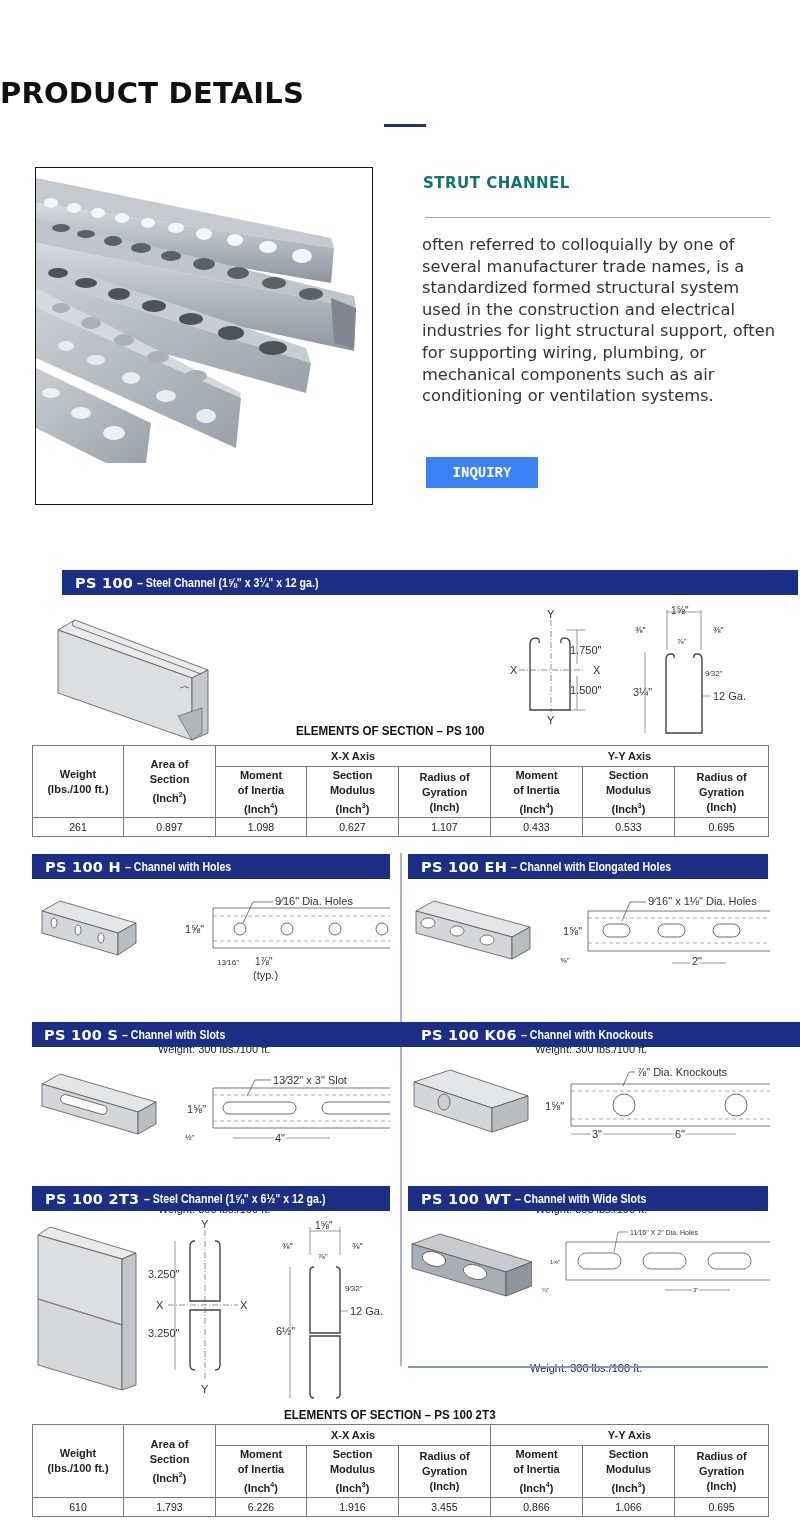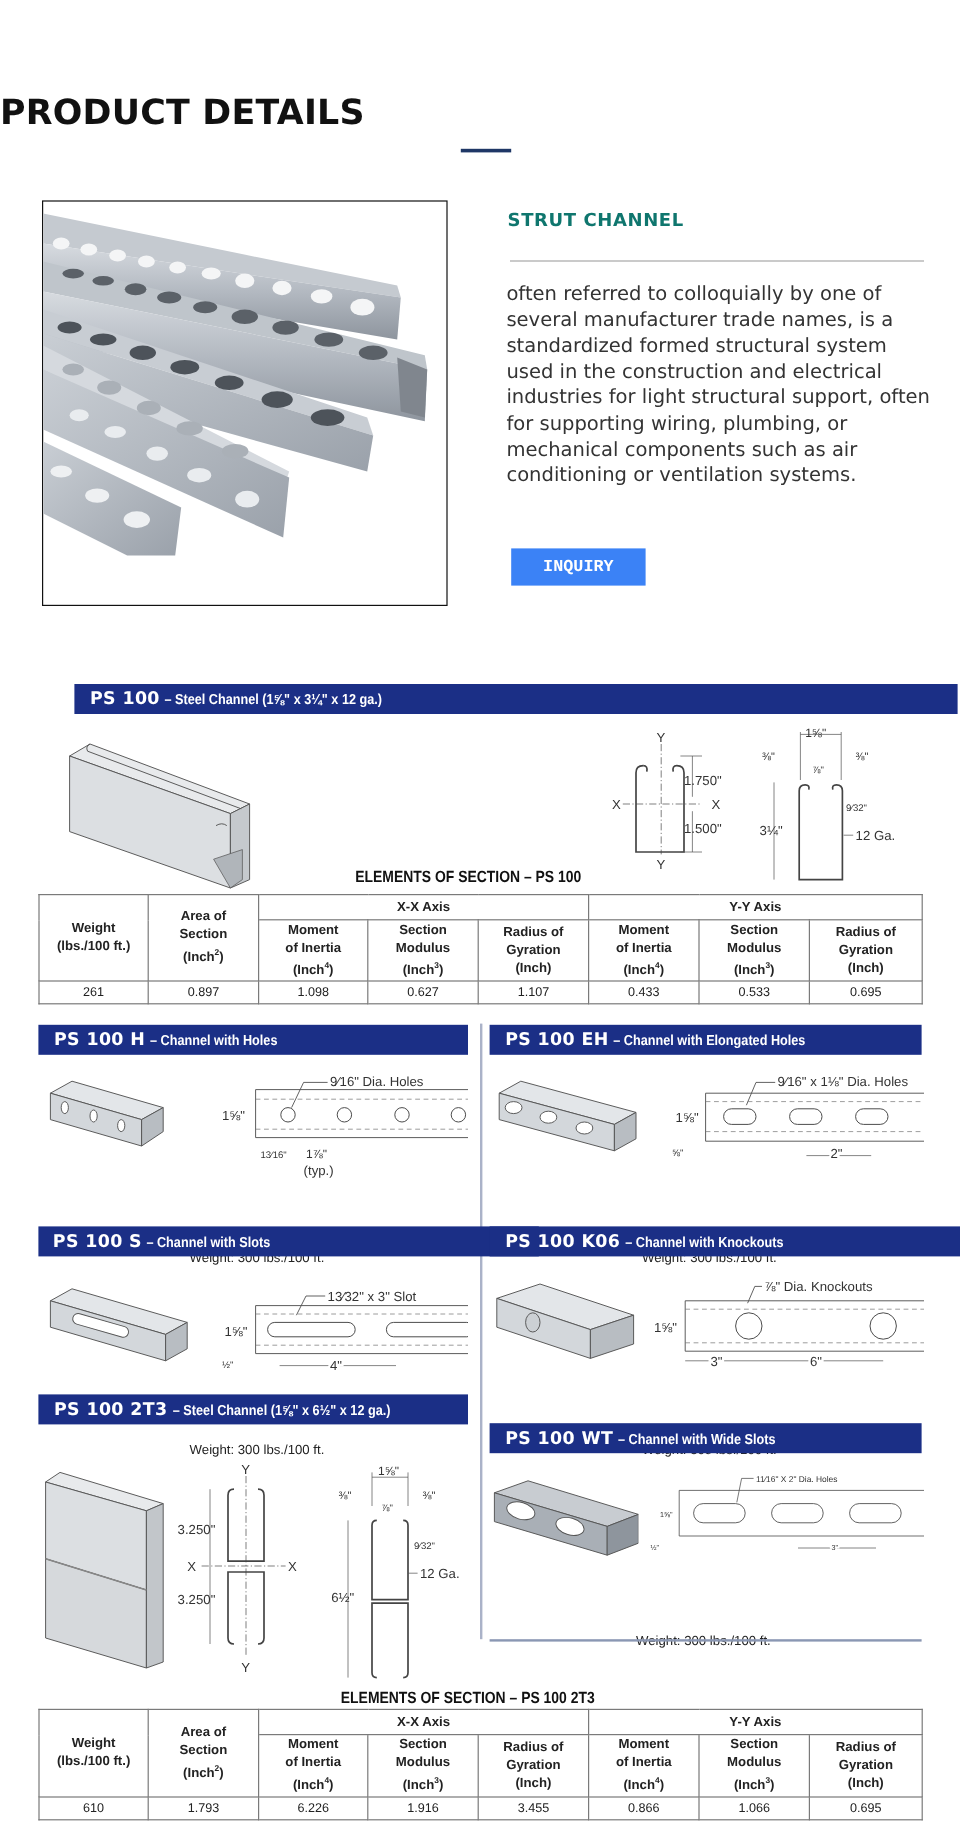--- a/index.html
+++ b/index.html
@@ -333,21 +333,21 @@
   <line x1="26" y1="53" x2="225" y2="53" stroke="#777" stroke-width="0.6" stroke-dasharray="4,3"></line>
   <circle cx="79" cy="39" r="11" fill="none" stroke="#444" stroke-width="0.8"></circle>
   <circle cx="191" cy="39" r="11" fill="none" stroke="#444" stroke-width="0.8"></circle>
   <text x="0" y="44" font-size="11">1⅝"</text>
   <line x1="26" y1="68" x2="191" y2="68" stroke="#555" stroke-width="0.6"></line>
   <text x="47" y="72" font-size="11" style="paint-order:stroke;stroke:#fff;stroke-width:4px;">3"</text>
   <text x="130" y="72" font-size="11" style="paint-order:stroke;stroke:#fff;stroke-width:4px;">6"</text>
 </svg>
 <div class="weight-text" style="top:1164px;left:535px;">Weight: 305 lbs./100 ft.</div>
 
-<div class="band" style="top:1162px;left:32px;width:358px;">
+<div class="band" style="top:1186px;left:32px;width:358px;">
   <span class="code">PS 100 2T3</span>
   <span class="desc">– Steel Channel (1⅝" x 6½" x 12 ga.)</span>
 </div>
 <svg class="diagram" style="left:36px;top:1215px;" width="120" height="180">
   <polygon points="2,20 14,12 100,38 86,44" fill="#e8eaec" stroke="#555" stroke-width="0.8"></polygon>
   <polygon points="2,20 86,44 86,110 2,84" fill="#dcdfe2" stroke="#555" stroke-width="0.8"></polygon>
   <polygon points="2,84 86,110 86,175 2,150" fill="#d6d9dc" stroke="#555" stroke-width="0.8"></polygon>
   <polygon points="86,44 100,38 100,170 86,175" fill="#c2c6ca" stroke="#555" stroke-width="0.8"></polygon>
   <line x1="2" y1="84" x2="86" y2="110" stroke="#888" stroke-width="1.2"></line>
 </svg>

